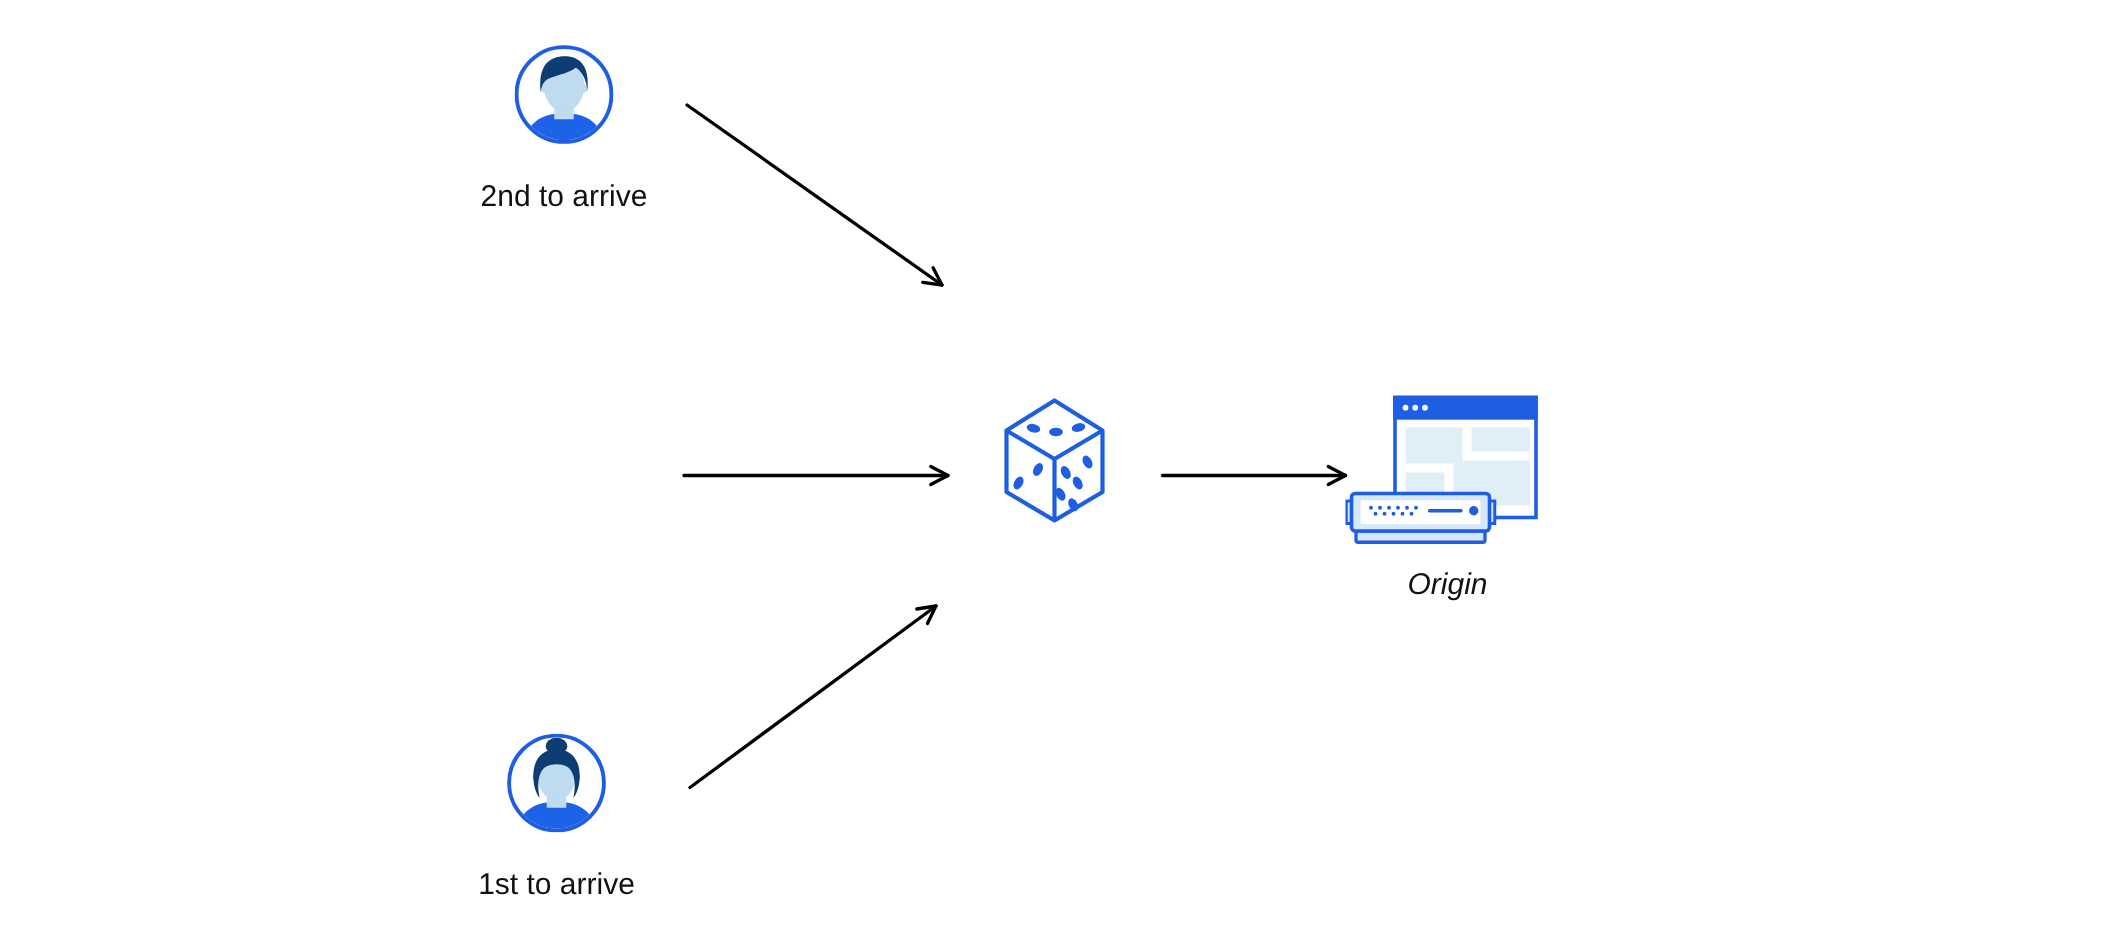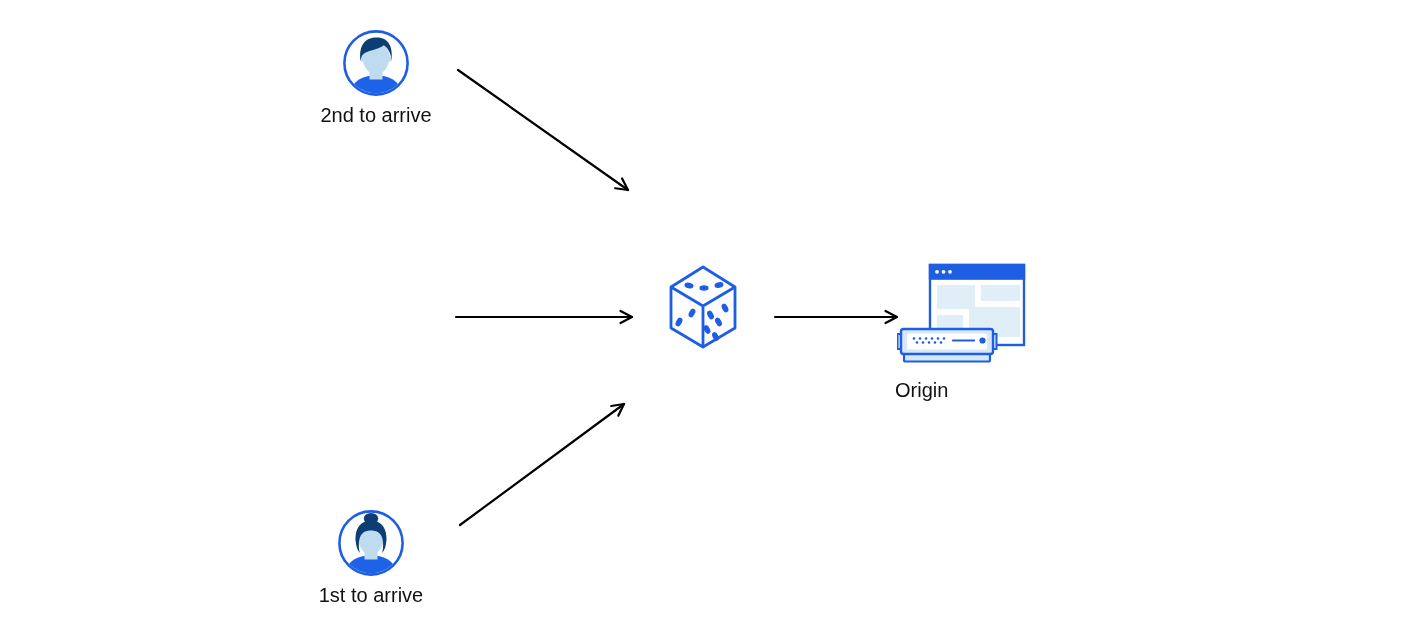--- a/index.html
+++ b/index.html
@@ -14,22 +14,22 @@
   .arrow-layer { position: absolute; left: 0; top: 0; width: 1405px; height: 633px; pointer-events: none; }
   .node { position: absolute; display: flex; flex-direction: column; align-items: center; }
   .node .icon-wrap { line-height: 0; }
   .node-label {
     color: #111111;
     font-size: 20px;
     line-height: 22px;
     white-space: nowrap;
     text-align: center;
   }
-  .user-node .node-label { margin-top: 8px; }
-  .origin-label { position: absolute; text-align: left; }
+  .user-node .node-label { margin-top: 24px; }
+  .origin-label { position: absolute; text-align: center; font-style: italic; }
   .dice-node { position: absolute; line-height: 0; }
 </style>
 </head>
 <body>
 
 <div class="canvas">
 
   <svg class="arrow-layer" width="1405" height="633" viewBox="0 0 1405 633" xmlns="http://www.w3.org/2000/svg">
     <defs>
       <marker id="arrowhead" markerUnits="userSpaceOnUse" markerWidth="18" markerHeight="18" viewBox="0 0 18 18" refX="15.5" refY="9" orient="auto">
@@ -60,21 +60,21 @@
           <circle cx="46.5" cy="29" r="2.6" fill="#BEDBEF"></circle>
           <path d="M33 11.5 C41.5 11.5 46.5 18 46.5 26.5 C46.5 36.5 40.5 44.5 33 44.5 C25.5 44.5 19.5 36.5 19.5 26.5 C19.5 18 24.5 11.5 33 11.5 Z" fill="#BEDBEF"></path>
           <path d="M17.5 31 C15.5 14 23 7.5 33.5 7.5 C44 7.5 50.2 14.5 48.6 30 C47.6 22 44.5 17.2 40.8 15.2 C35.5 19.6 24.6 20.4 20.4 24 C18.6 26.1 17.9 28.4 17.5 31 Z" fill="#0E3D74"></path>
         </g>
       </svg>
     </span>
     <div class="node-label">2nd to arrive</div>
   </div>
 
 
-  <div class="node user-node" style="left:301px; top:510px; width:140px;">
+  <div class="node user-node" style="left:301px; top:489px; width:140px;">
     <span class="icon-wrap">
       <svg width="66" height="66" viewBox="0 0 66 66" xmlns="http://www.w3.org/2000/svg">
         <defs>
             <clipPath id="clipC">
               <circle cx="33" cy="33" r="30.4"></circle>
             </clipPath>
           </defs>
         <circle cx="33" cy="33" r="31.6" fill="#ffffff" stroke="#1E5EE3" stroke-width="2.6"></circle>
         <g clip-path="url(#clipC)">
           <path d="M6 66 C9 50 20 45.5 33 45.5 C46 45.5 57 50 60 66 Z" fill="#1D63E8"></path>

